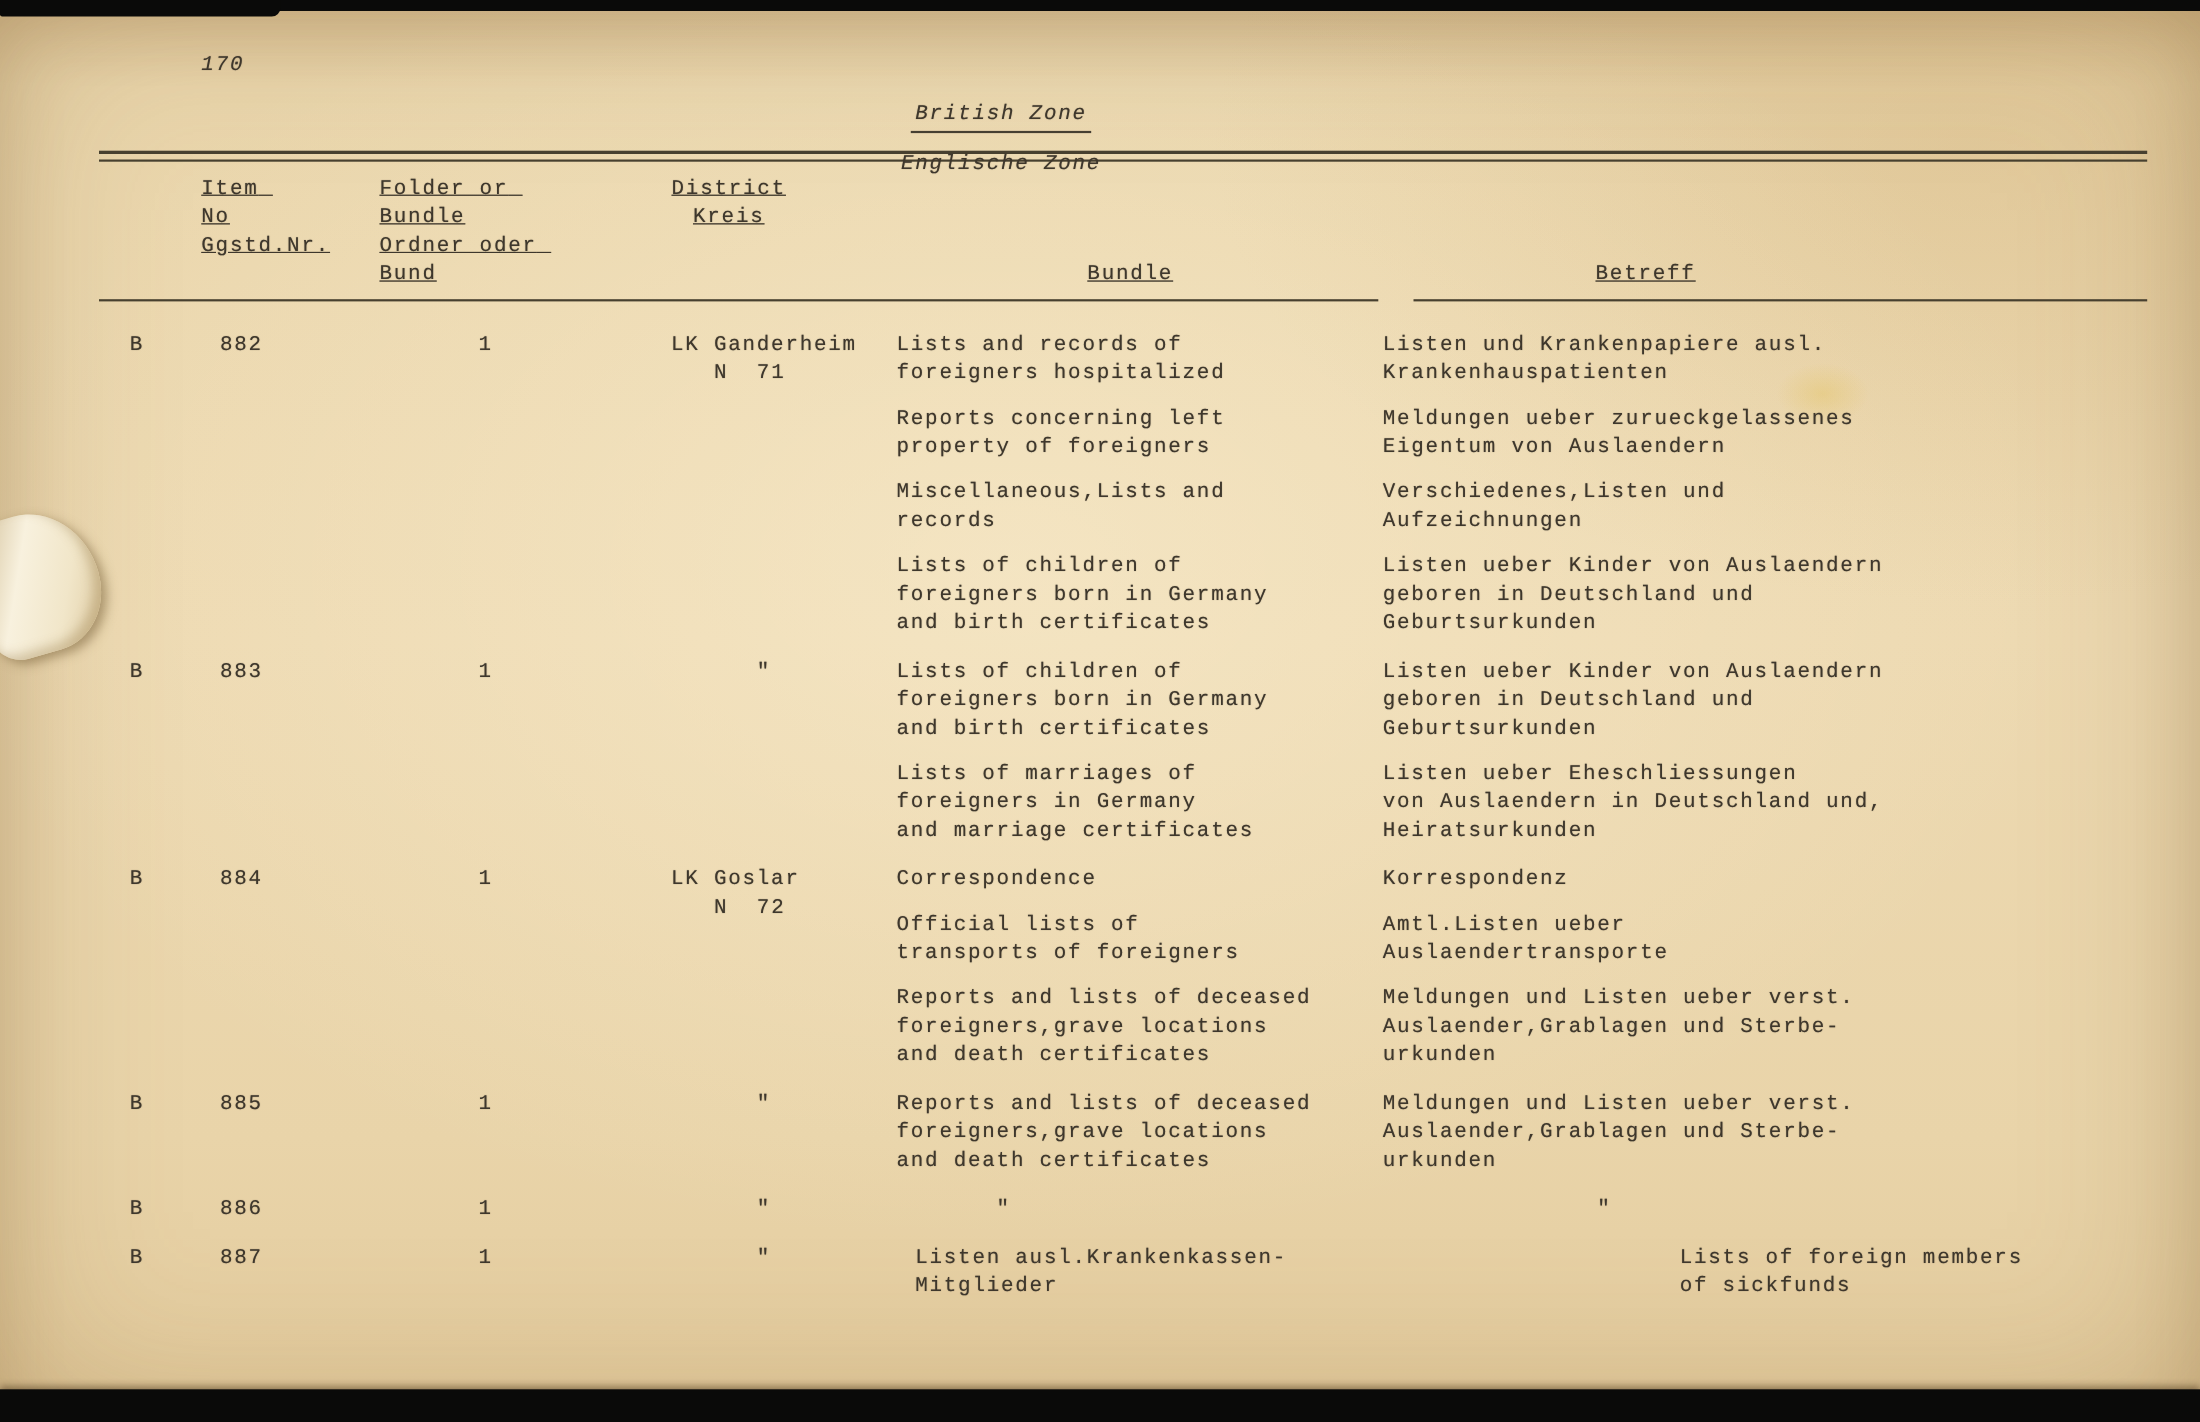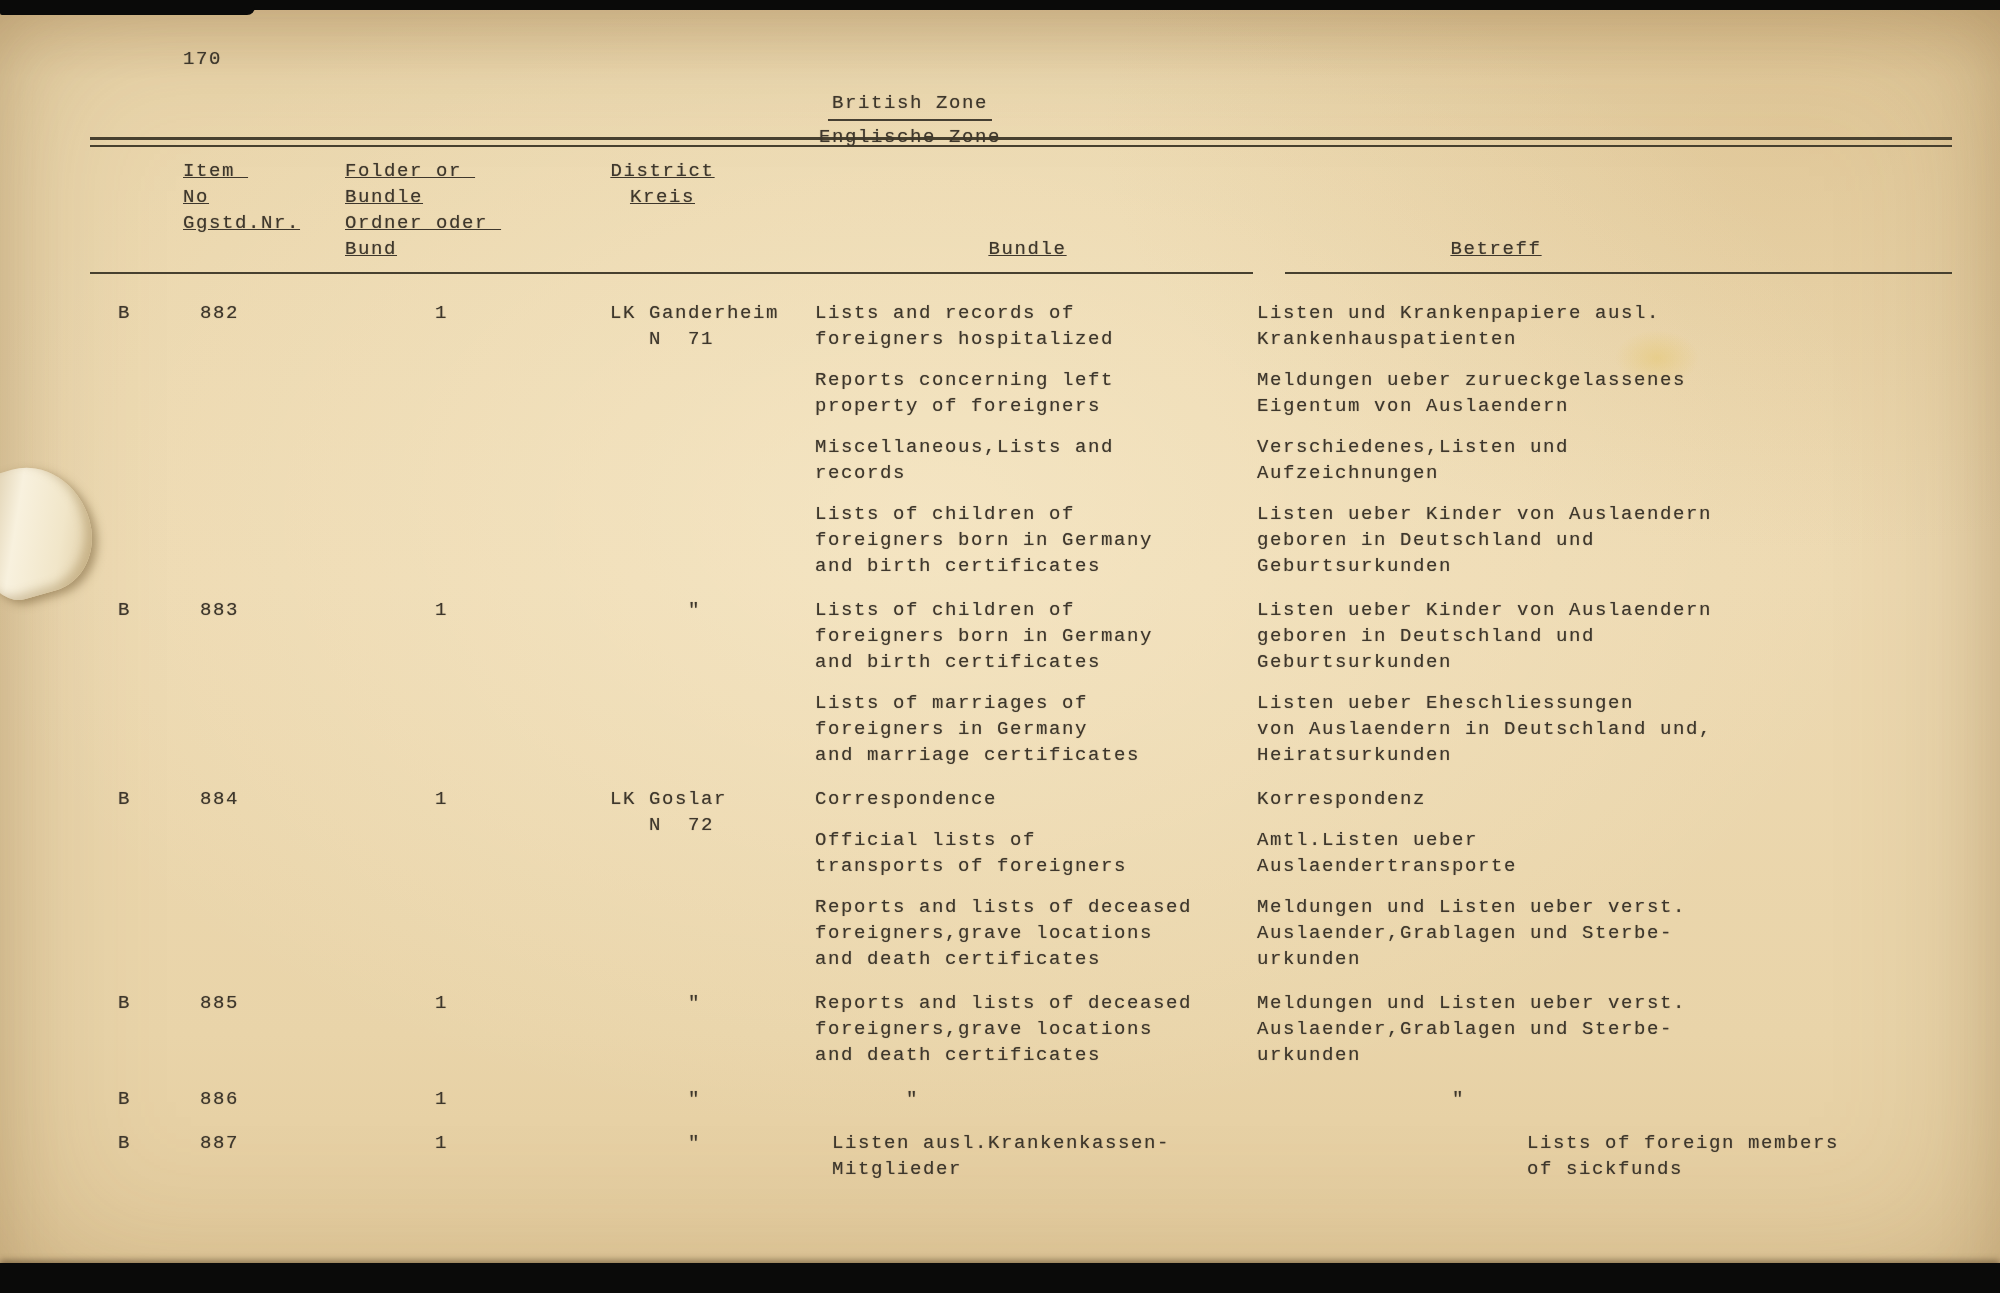--- a/index.html
+++ b/index.html
@@ -34,32 +34,32 @@
     width: 112px; height: 128px;
     background: linear-gradient(115deg, #c6b083 0%, #f8f1de 38%, #f1e6c9 68%, #dcc79c 100%);
     border-radius: 42% 95% 80% 45%;
     transform: rotate(-16deg);
     box-shadow: 4px 5px 10px rgba(110,85,45,0.5), inset -6px -6px 10px rgba(150,120,70,0.35);
     z-index: 4;
   }
 
   .content { position: absolute; left: 90px; right: 48px; top: 0; }
 
-  .page-head { position: relative; height: 137px; }
+  .page-head { position: relative; height: 137px; font-style: italic; }
   .pageno { position: absolute; left: 93px; top: 46px; }
   .titles {
     position: absolute;
     top: 42px;
     left: calc(50% - 111px);
     transform: translateX(-50%);
     text-align: center;
     white-space: nowrap;
   }
   .title { display: inline-block; border-bottom: 2px solid #463f32; padding: 0 4px 3px 4px; margin-top: 48px; }
-  .subtitle { margin-top: 3px; text-align: center; }
+  .subtitle { margin-top: 15px; text-align: center; }
 
   .rule-double { height: 5px; border-top: 3px solid #47402f; border-bottom: 2px solid #47402f; }
 
   .thead { display: flex; padding: 11px 0 4px 0; text-decoration: underline; }
   .cell { white-space: pre-wrap; box-sizing: border-box; }
   .h-item     { width: 165px; padding-left: 93px; }
   .h-folder   { width: 255px; padding-left: 90px; }
   .h-district { width: 305px; text-align: center; }
   .h-subject  { width: 425px; display: flex; align-items: flex-end; justify-content: center; }
   .h-betreff  { flex: 1; display: flex; align-items: flex-end; justify-content: center; padding-right: 200px; }

